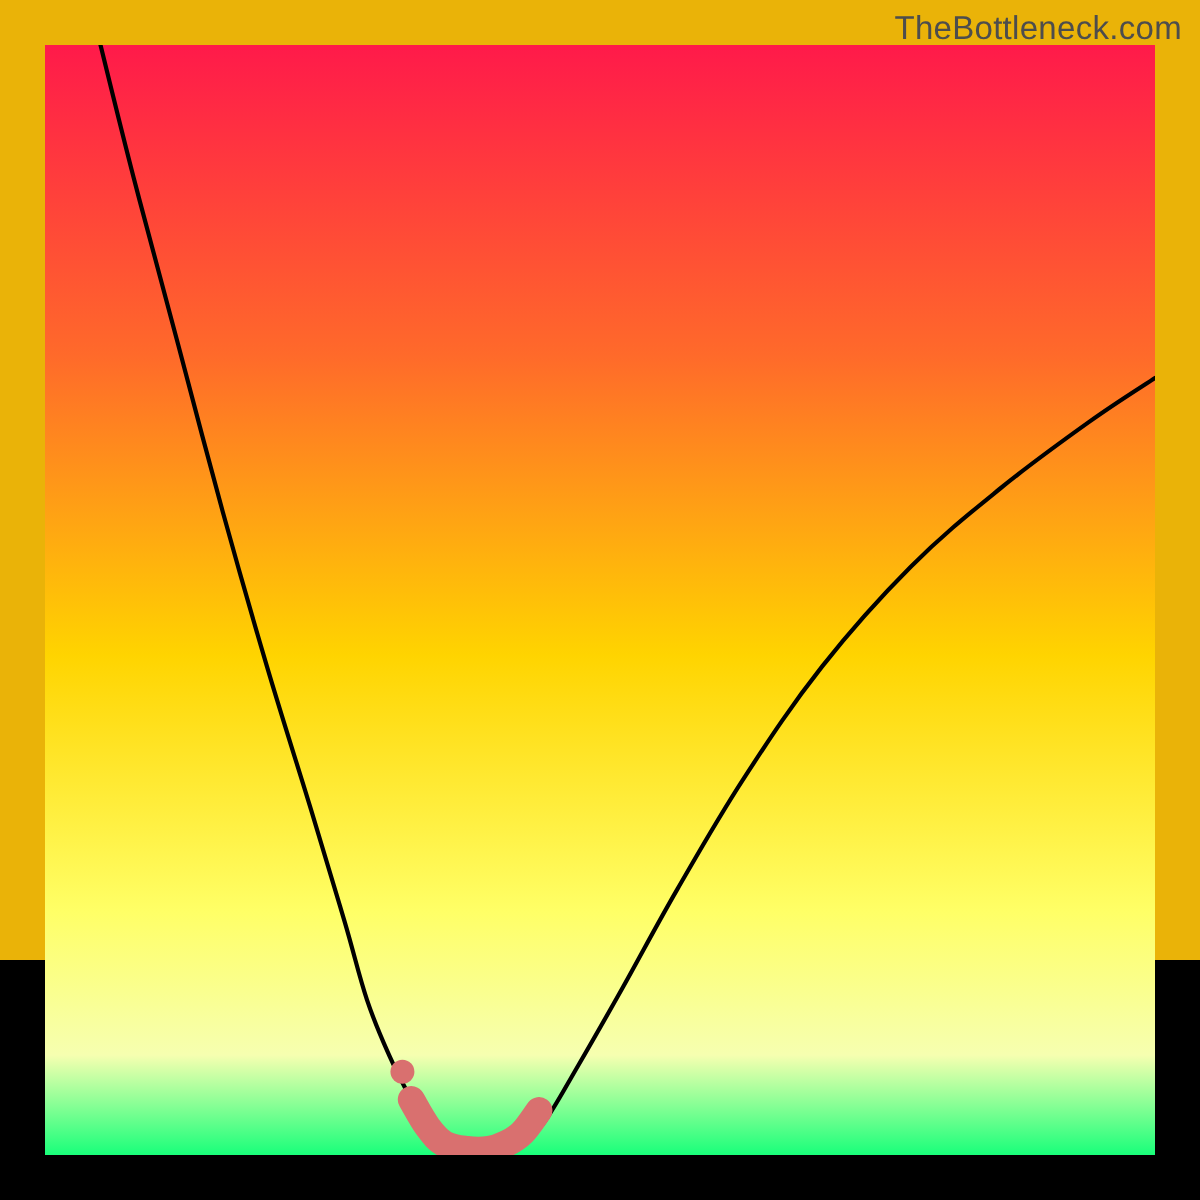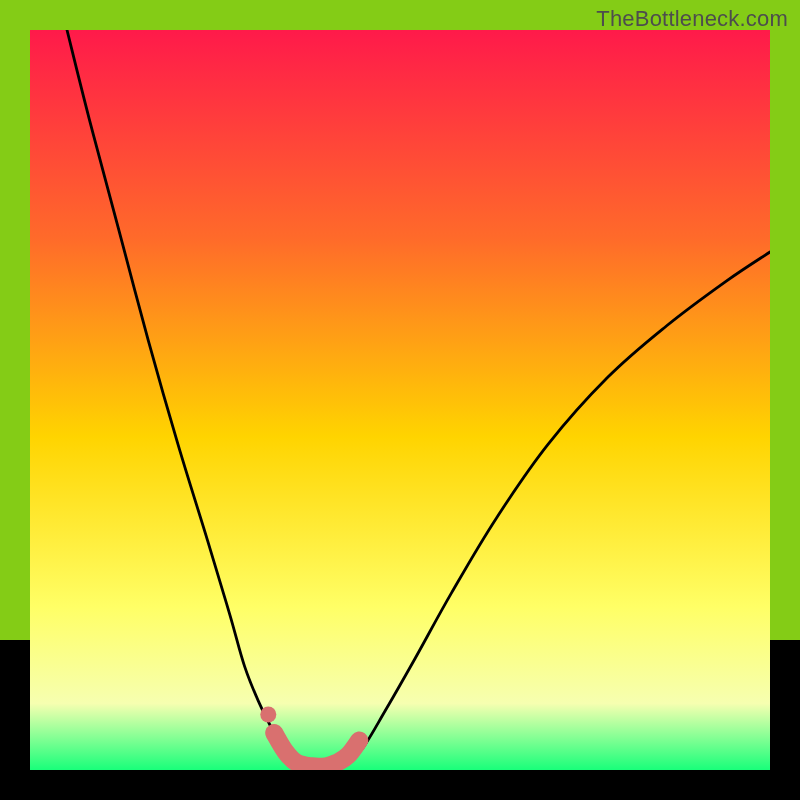--- a/index.html
+++ b/index.html
@@ -8,21 +8,21 @@
     width: 800px;
     height: 800px;
     background: #000;
     font-family: Arial, Helvetica, sans-serif;
     overflow: hidden;
   }
   .frame {
     position: absolute;
     left: 0; top: 0;
     width: 800px; height: 640px;
-    background: #84cc16;
+    background: #eab308;
   }
   .plot-area {
     position: absolute;
     left: 30px;
     top: 30px;
     width: 740px;
     height: 740px;
   }
   .gradient-bg {
     position: absolute;

